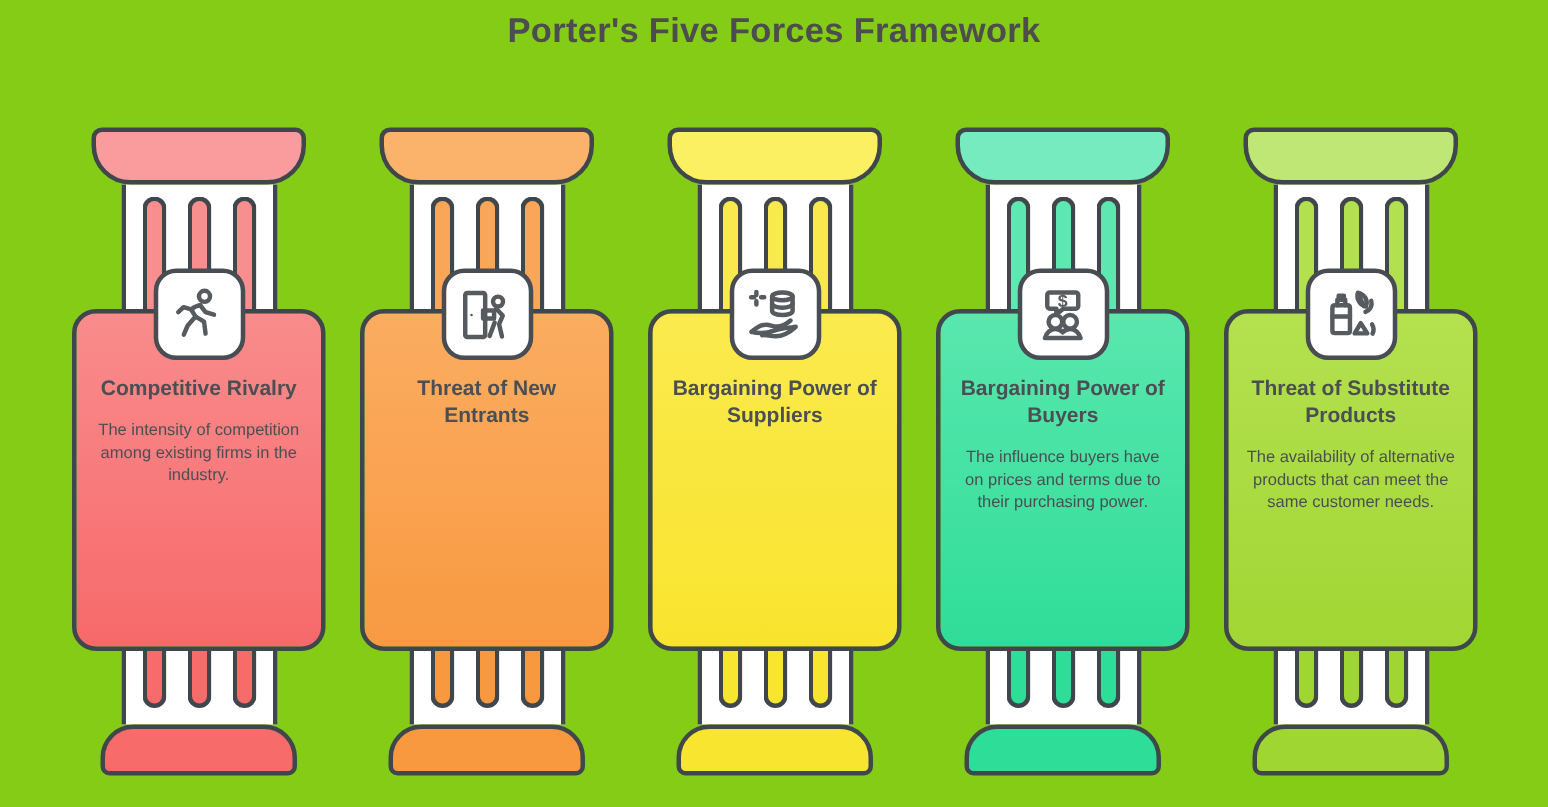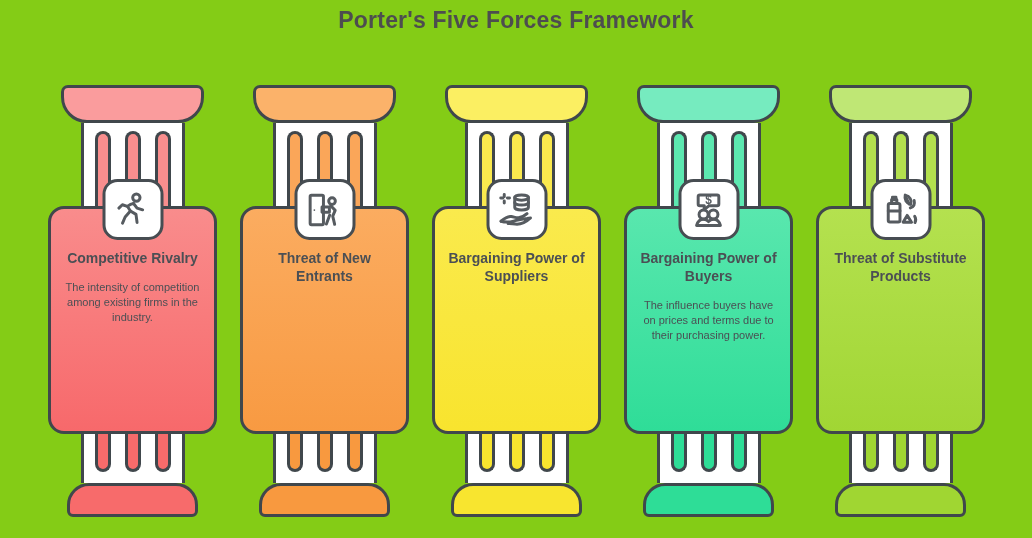--- a/index.html
+++ b/index.html
@@ -172,20 +172,21 @@
             <path d="M6.9 8.3V6.2h3v2.1M7.4 6.2V4.7h2v1.5"></path>
             <path d="M5 12.6h6.7"></path>
             <path d="M14.7 3.5c2.7.7 4 2.9 3.1 5.3-2.4-.6-3.7-2.9-3.1-5.3z"></path>
             <path d="M15.4 5.3l1.6 3.3"></path>
             <path d="M19.8 6.6c.5 2-.4 3.6-2.2 4.2"></path>
             <path d="M13.5 19l2.3-3.9 2.5 3.9z"></path>
             <path d="M20.1 15.6c.7 1.2.8 2.4.2 3.5"></path>
           </svg>
         </div>
         <h2 class="force-title">Threat of Substitute Products</h2>
+        <p class="force-desc">The availability of alternative products that can meet the same customer needs.</p>
       </div>
       <div class="shaft-bottom">
         <div class="bar"></div>
         <div class="bar"></div>
         <div class="bar"></div>
       </div>
       <div class="cap-bottom"></div>
     </div>
 
   </div>

